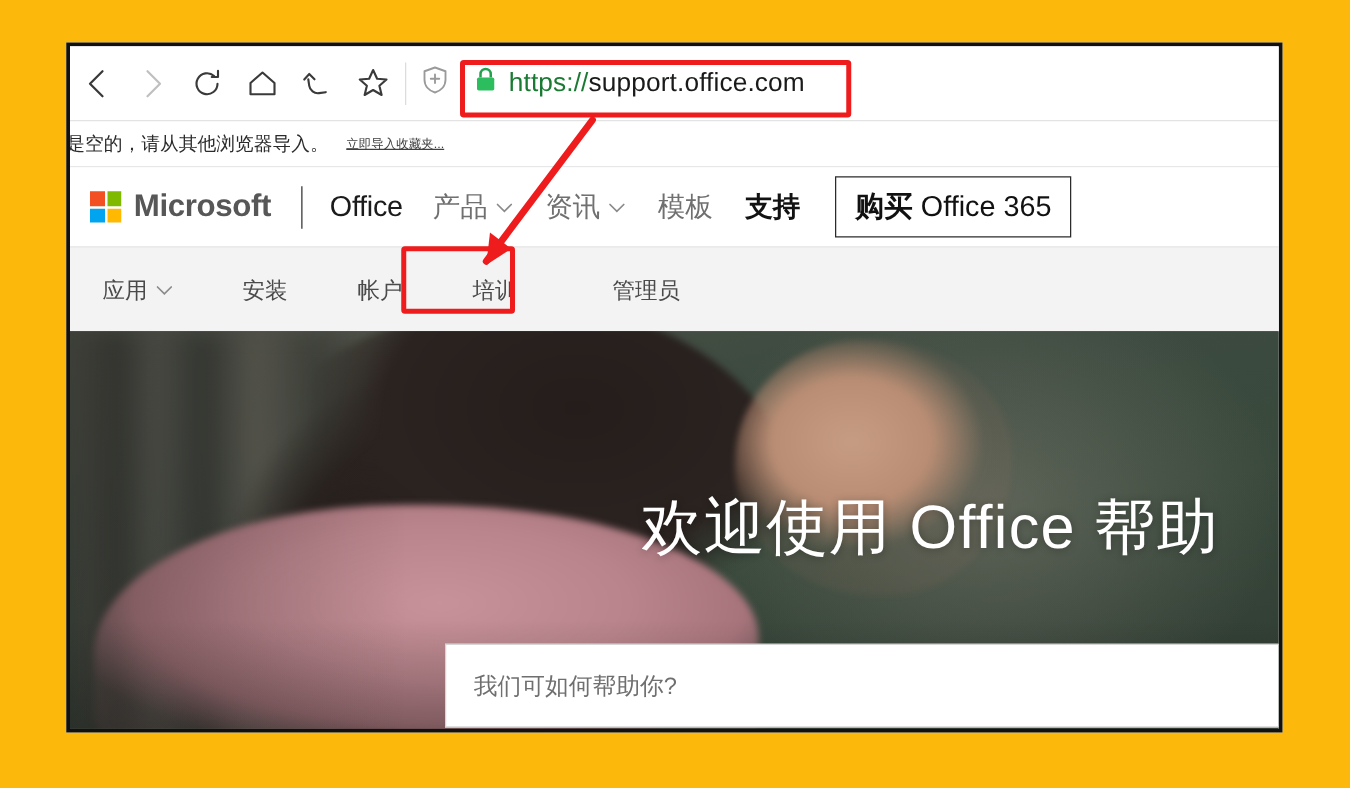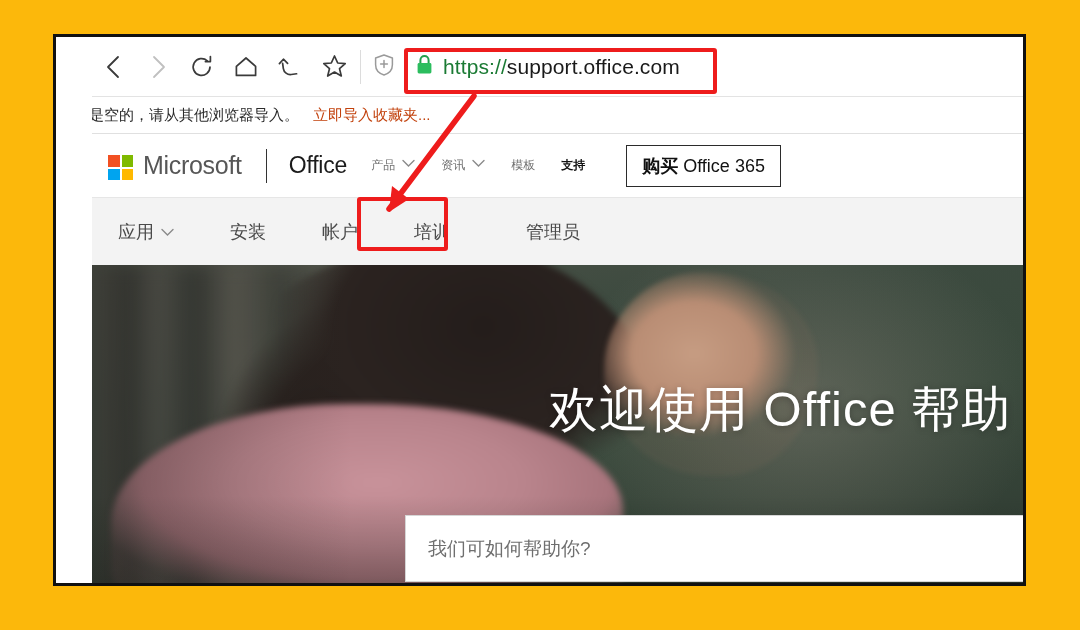--- a/index.html
+++ b/index.html
@@ -19,21 +19,20 @@
   
   #browser-frame {
     position: absolute;
     left: 53px;
     top: 34px;
     width: 973px;
     height: 552px;
     background: #ffffff;
     border: 3px solid #111111;
     overflow: hidden;
-    padding-left: 36px;
   }
 
   
   #browser-toolbar {
     position: relative;
     height: 60px;
     background: #ffffff;
     border-bottom: 1px solid #e3e3e3;
     display: flex;
     align-items: center;
@@ -106,22 +105,23 @@
     padding-left: 0;
     overflow: hidden;
   }
   #bookmark-hint {
     font-size: 15px;
     color: #2b2b2b;
     margin-left: -18px;
     white-space: nowrap;
   }
   #bookmark-import-link {
-    font-size: 15px;
-    color: #c2410c;
+    font-size: 10px;
+    color: #404040;
+    text-decoration: underline;
     margin-left: 14px;
     white-space: nowrap;
   }
 
   
   #page-content {
     position: relative;
     background: #ffffff;
   }
 
@@ -129,22 +129,23 @@
   #ms-header {
     height: 63px;
     background: #ffffff;
     display: flex;
     align-items: center;
     padding-left: 16px;
   }
 
   #ms-logo-block {
     display: flex;
-    align-items: flex-end;
-    flex: 0 0 auto;
+    align-items: center;
+    flex: 0 0 auto;
+    font-weight: bold;
   }
   #ms-logo-squares {
     width: 25px;
     height: 25px;
     display: grid;
     grid-template-columns: 1fr 1fr;
     grid-template-rows: 1fr 1fr;
     gap: 2px;
     flex: 0 0 auto;
   }
@@ -173,42 +174,43 @@
   }
 
   #header-nav {
     display: flex;
     align-items: center;
     margin-left: 24px;
     flex: 1 1 auto;
     white-space: nowrap;
   }
   .hdr-item {
-    font-size: 12px;
+    font-size: 22px;
     color: #707070;
     margin-right: 26px;
     display: flex;
-    align-items: flex-start;
-    flex: 0 0 auto;
+    align-items: center;
+    flex: 0 0 auto;
+    font-family: Liberation Mono, monospace;
   }
   .hdr-item.active { color: #121212; font-weight: bold; }
   .chev {
     margin-left: 7px;
     display: inline-block;
   }
 
   #buy-button {
     border: 1px solid #2b2b2b;
     background: #ffffff;
     padding: 8px 15px;
-    font-size: 18px;
+    font-size: 23px;
     color: #111111;
     white-space: nowrap;
     flex: 0 0 auto;
-    margin-left: 15px;
+    margin-left: 2px;
   }
   #buy-button .bold-cn { font-weight: bold; }
 
   
   #sub-nav {
     position: relative;
     height: 68px;
     background: #f3f3f3;
     border-top: 1px solid #e6e6e6;
     display: flex;
@@ -311,32 +313,32 @@
     position: absolute;
     inset: 0;
     background:
       linear-gradient(90deg, rgba(20,24,20,0.30) 0%, rgba(20,24,20,0) 28%),
       linear-gradient(0deg, rgba(18,22,18,0.32) 0%, rgba(18,22,18,0) 30%);
   }
 
   #hero-heading {
     position: absolute;
     left: 457px;
-    top: 112px;
+    top: 124px;
     font-size: 49px;
     color: #ffffff;
     font-weight: 300;
     white-space: nowrap;
     letter-spacing: 1px;
     text-shadow: 0 1px 7px rgba(0,0,0,0.30);
   }
 
   #hero-search-box {
     position: absolute;
-    left: 313px;
+    left: 300px;
     top: 250px;
     width: 668px;
     height: 67px;
     background: #ffffff;
     border: 1px solid #d6d6d6;
     display: flex;
     align-items: center;
     padding-left: 22px;
   }
   #hero-search-placeholder {

